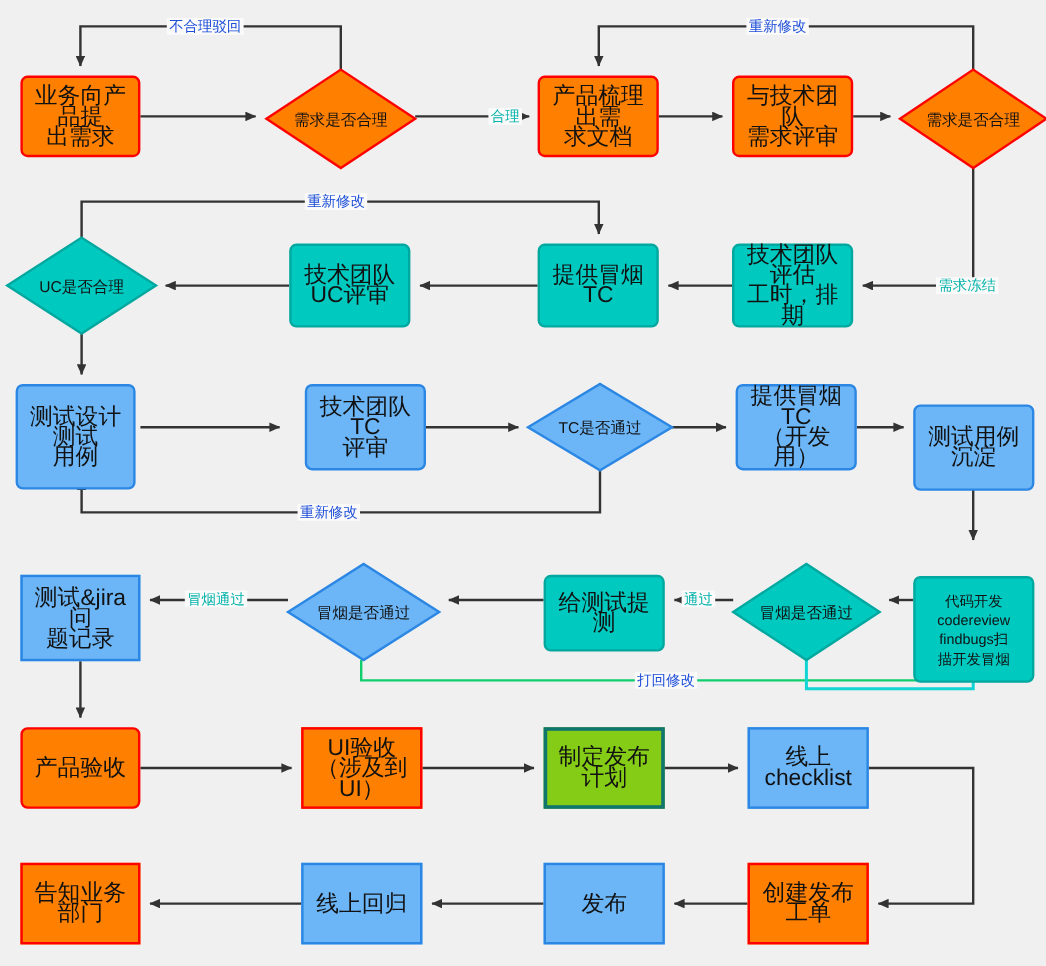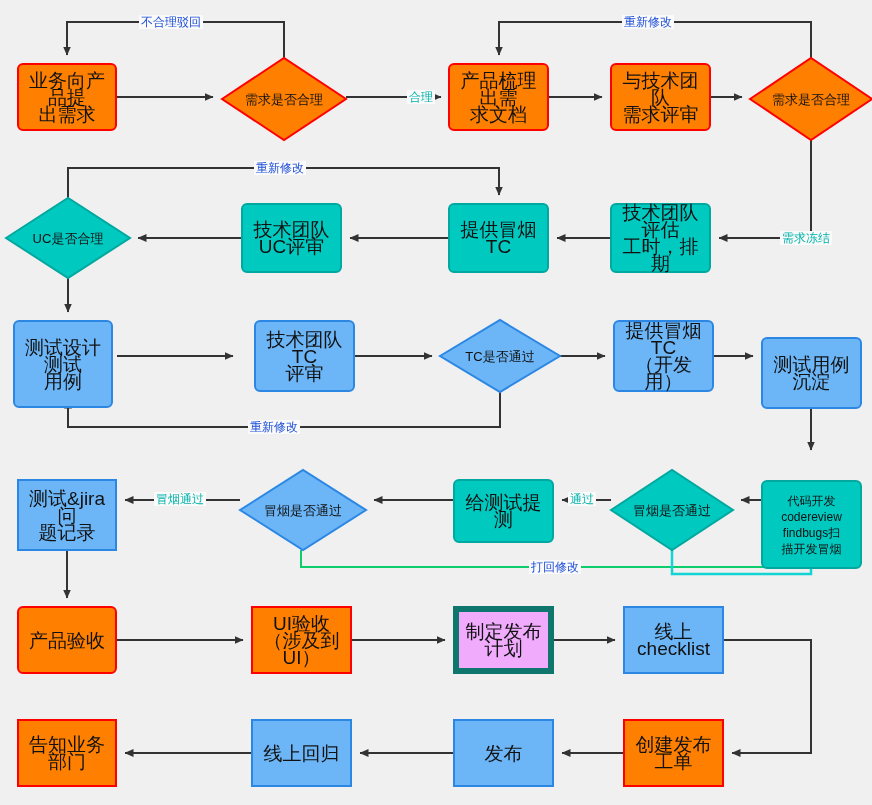--- a/index.html
+++ b/index.html
@@ -21,21 +21,21 @@
     line-height:17px;
     color:#111;
     white-space:pre-line;
     padding:2px 4px;
   }
   
   .n-orange{background:#ff8000;border:2px solid #ff0000;border-radius:6px;}
   .n-orange-sq{background:#ff8000;border:2px solid #ff0000;border-radius:0;}
   
   .n-teal{background:#00c9c0;border:2px solid #00a89f;border-radius:6px;}
-  .n-teal-sq{background:#f0abfc;border:6px solid #0f766e;border-radius:0;}
+  .n-teal-sq{background:#84cc16;border:3px solid #0f766e;border-radius:0;}
   
   .n-blue{background:#6cb6f7;border:2px solid #2b87e3;border-radius:6px;}
   .n-blue-sq{background:#6cb6f7;border:2px solid #2b87e3;border-radius:0;}
 
   
   .dia-label{
     position:absolute;
     display:flex;align-items:center;justify-content:center;
     text-align:center;font-size:13px;line-height:17px;color:#111;
     pointer-events:none;

